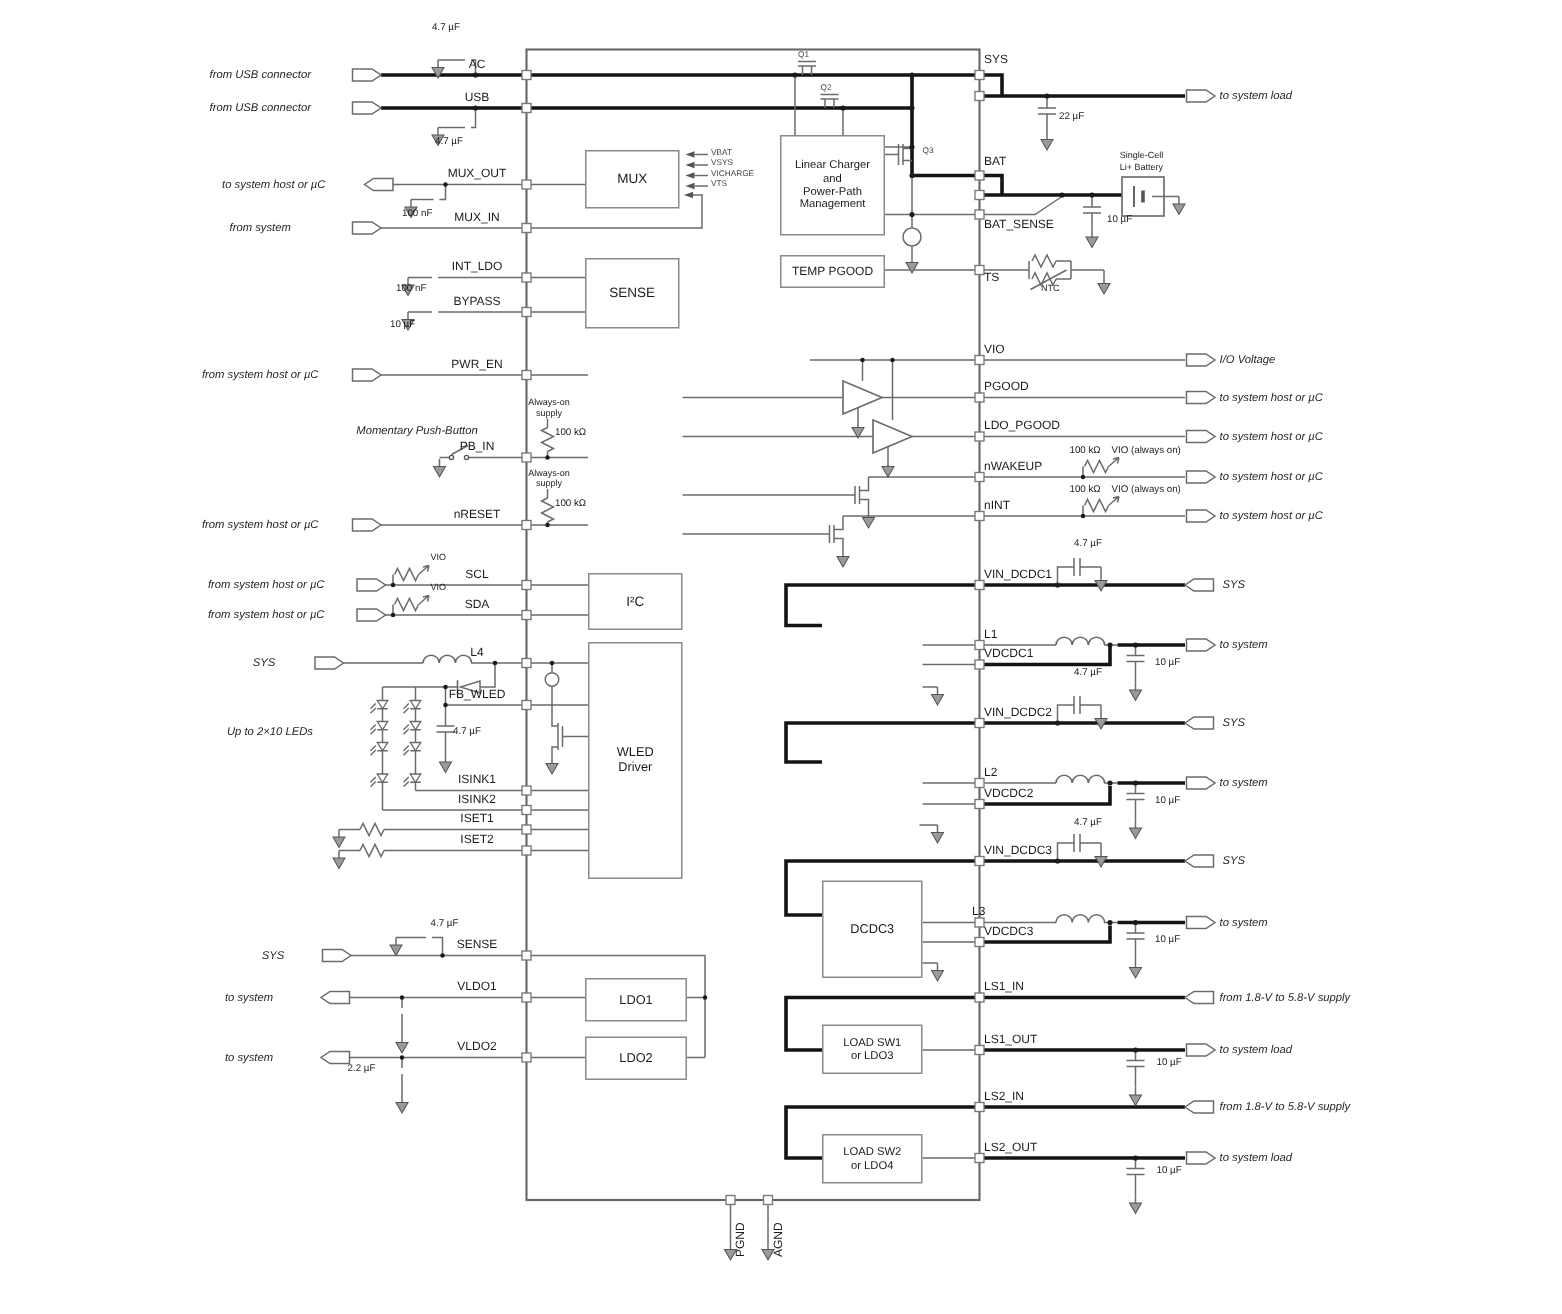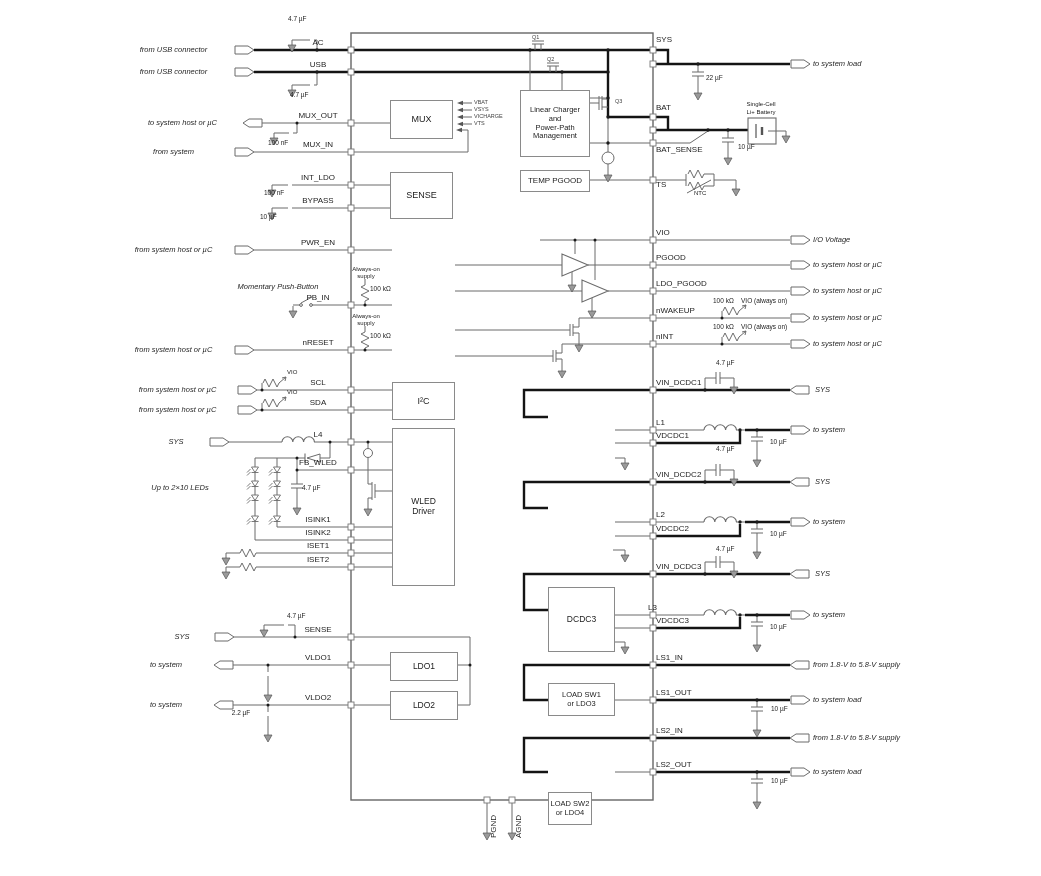--- a/index.html
+++ b/index.html
@@ -369,21 +369,21 @@
 <div class="block" style="left:390px;top:652px;width:68px;height:29px;font-size:8.5px">
       <span>LDO1</span>
     </div>
 <div class="block" style="left:390px;top:691px;width:68px;height:29px;font-size:8.5px">
       <span>LDO2</span>
     </div>
 <div class="block" style="left:548px;top:683px;width:67px;height:33px;font-size:7.5px">
       <span>LOAD SW1</span>
       <span>or LDO3</span>
     </div>
-<div class="block" style="left:548px;top:792px;width:44px;height:33px;font-size:7.5px">
+<div class="block" style="left:548px;top:756px;width:67px;height:33px;font-size:7.5px">
       <span>LOAD SW2</span>
       <span>or LDO4</span>
     </div>
 
 <span class="t pin ra" style="left:289px;top:39px;width:58px">AC</span>
 <span class="t pin ra" style="left:289px;top:61px;width:58px">USB</span>
 <span class="t pin ra" style="left:289px;top:112px;width:58px">MUX_OUT</span>
 <span class="t pin ra" style="left:289px;top:141px;width:58px">MUX_IN</span>
 <span class="t pin ra" style="left:289px;top:174px;width:58px">INT_LDO</span>
 <span class="t pin ra" style="left:289px;top:197px;width:58px">BYPASS</span>

